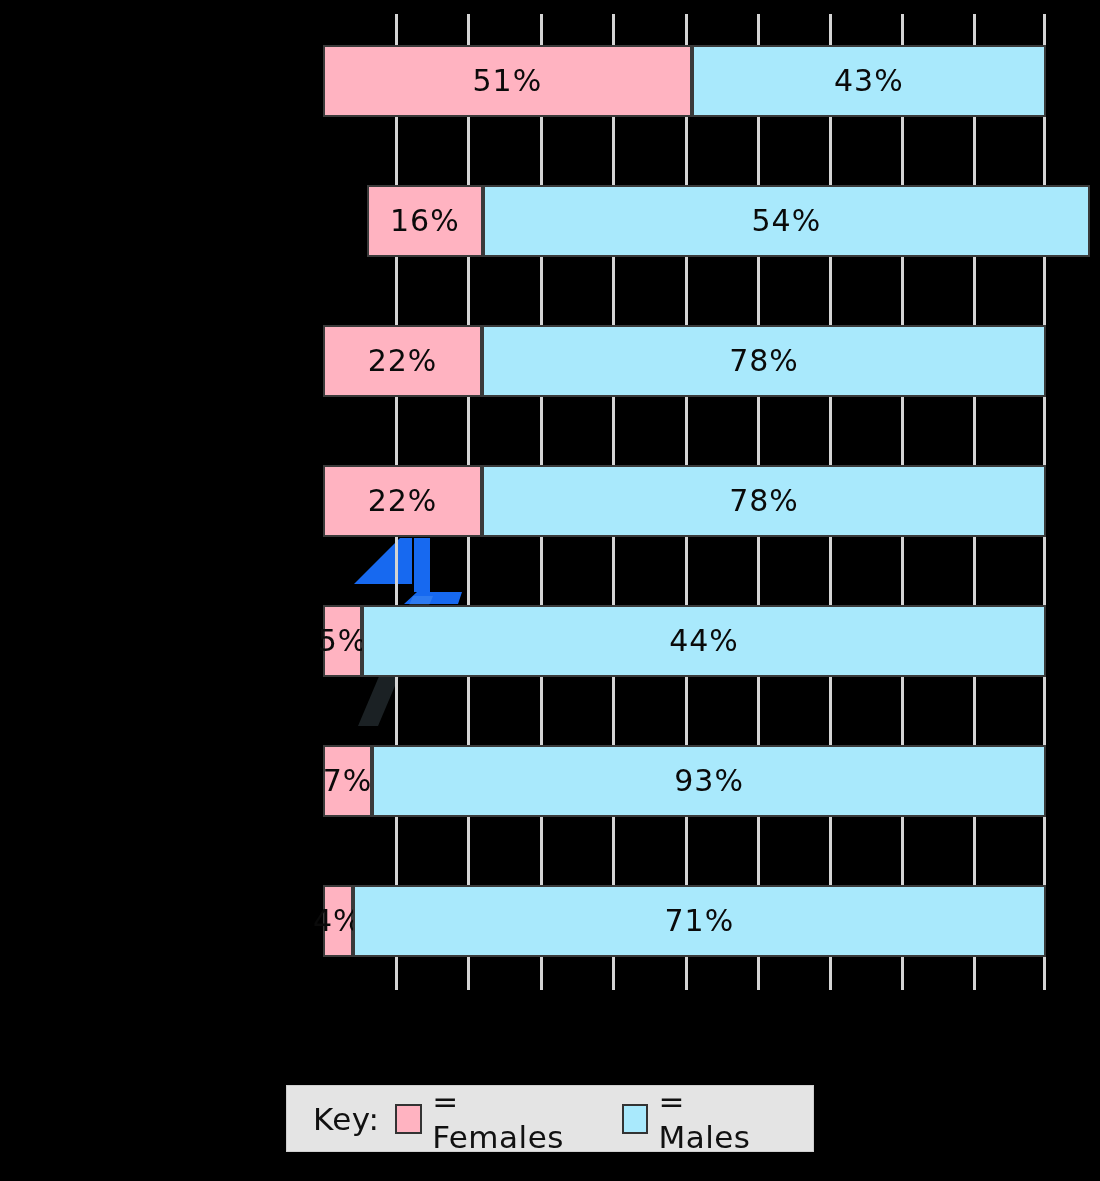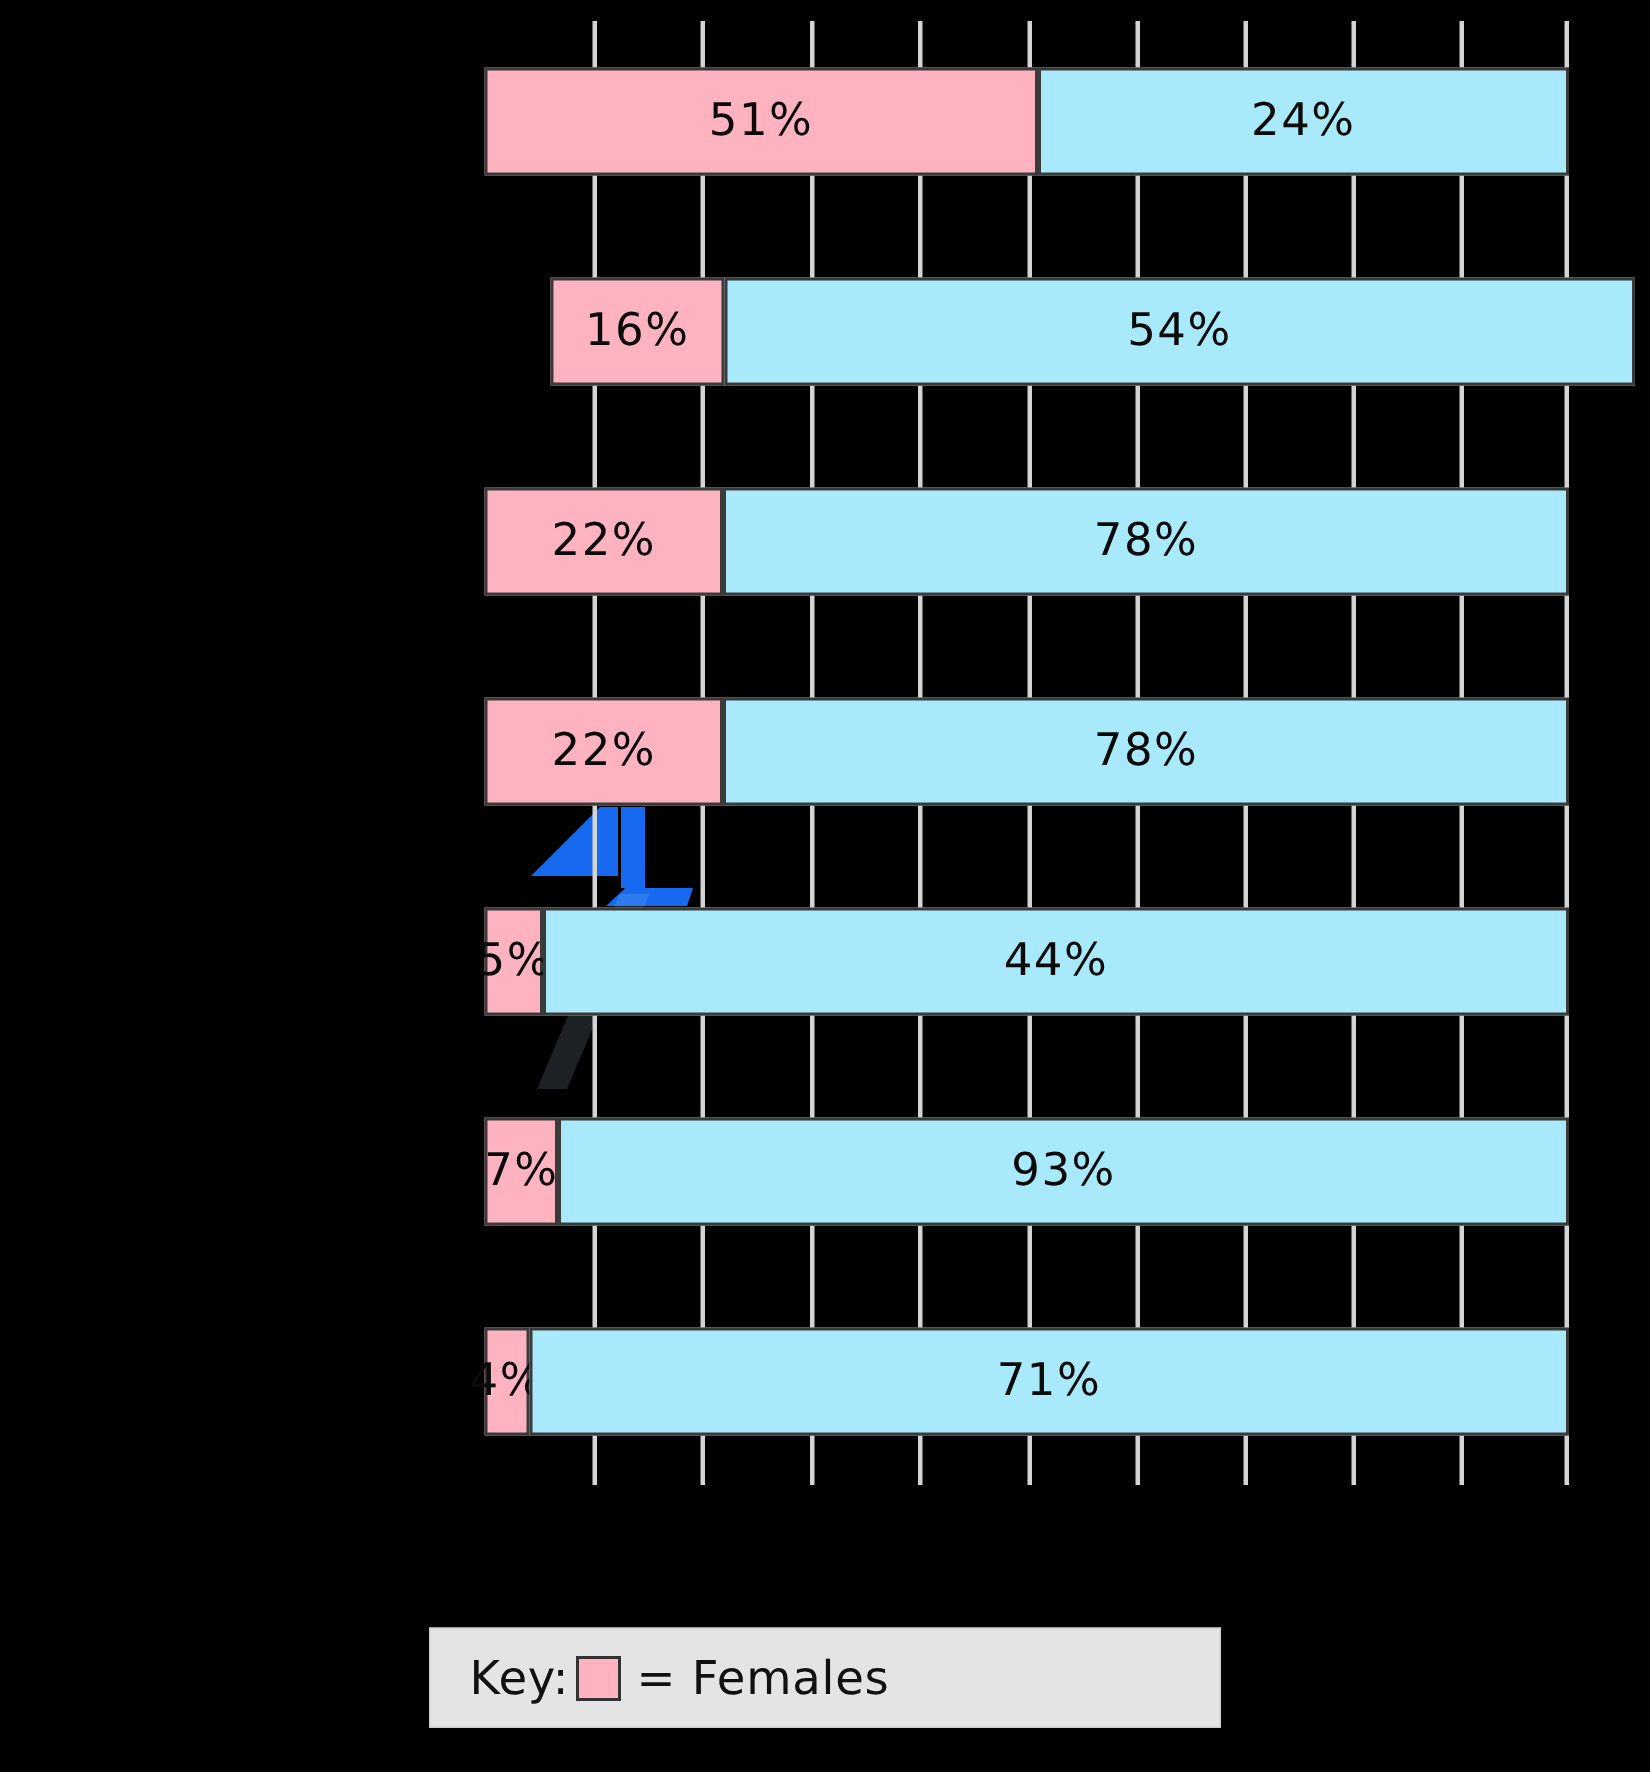--- a/index.html
+++ b/index.html
@@ -142,21 +142,21 @@
     border: 1px solid #cfcfcf;
     display: flex;
     align-items: center;
     box-sizing: border-box;
     padding-left: 26px;
   }
   .key-title {
     font-size: 31px;
     color: #111;
     font-family: "DejaVu Sans", sans-serif;
-    margin-right: 5px;
+    margin-right: 16px;
     letter-spacing: 0.5px;
   }
   .key-item {
     display: flex;
     align-items: center;
     margin-right: 42px;
   }
   .key-swatch {
     width: 30px;
     height: 30px;
@@ -291,21 +291,21 @@
       <div class="tick-mark" style="left:578px; top:957px; height:33px;"></div>
       <div class="tick-mark" style="left:650px; top:957px; height:33px;"></div>
       <div class="tick-mark" style="left:720px; top:957px; height:33px;"></div>
     </div>
 
     <div class="bar-row" style="top:45px;">
       <div class="bar-seg female" style="width:51%;">
         <span class="bar-label">51%</span>
       </div>
       <div class="bar-seg male" style="width:49%;">
-        <span class="bar-label">24%</span>
+        <span class="bar-label">43%</span>
       </div>
     </div>
 
     <div class="bar-row" style="top:185px;padding-left:44px;">
       <div class="bar-seg female" style="width:16%;">
         <span class="bar-label">16%</span>
       </div>
       <div class="bar-seg male" style="width:84%;">
         <span class="bar-label">54%</span>
       </div>
@@ -367,15 +367,19 @@
   <div class="cat-label" style="top:908px;"></div>
 
   <div class="key-box">
     <span class="key-title">Key:</span>
 
     <span class="key-item">
       <span class="key-swatch female"></span>
       <span class="key-text">= Females</span>
     </span>
 
+    <span class="key-item">
+      <span class="key-swatch male"></span>
+      <span class="key-text">= Males</span>
+    </span>
   </div>
 
 </div>
 
 </body></html>

